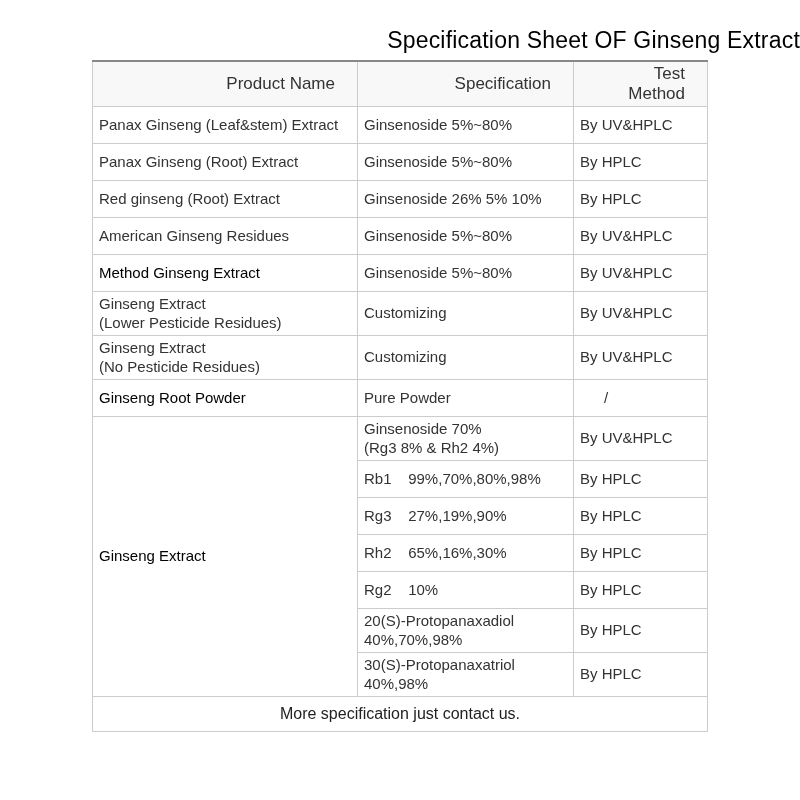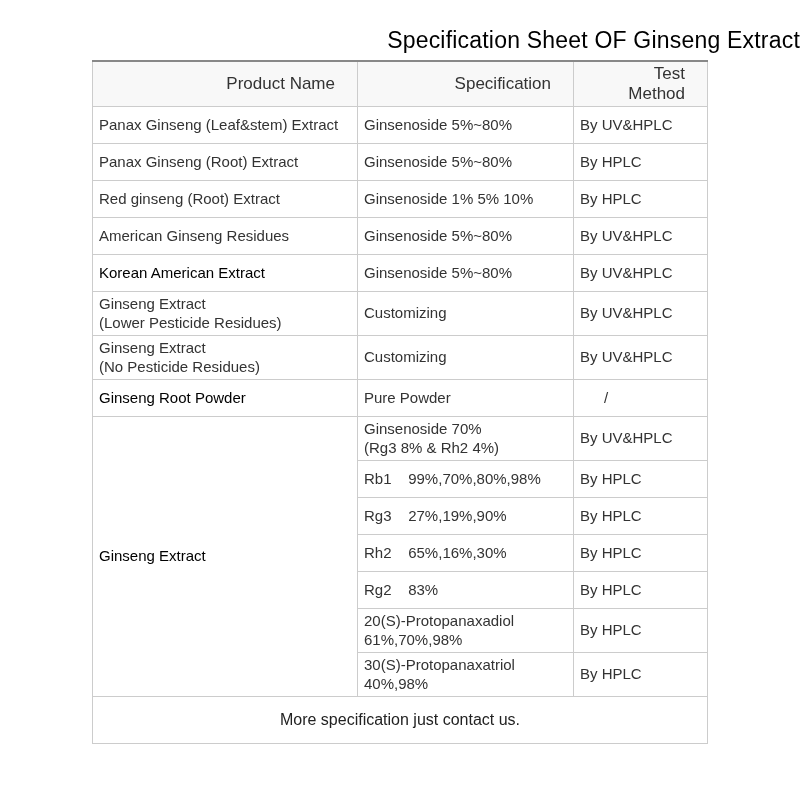--- a/index.html
+++ b/index.html
@@ -56,21 +56,21 @@
     line-height: 1.25;
     white-space: pre-wrap;
     box-sizing: border-box;
     overflow: hidden;
   }
   .spec-table tr.row-single { height: 37px; }
   .spec-table tr.row-double { height: 44px; }
   .spec-table td.black { color: #000000; }
   .spec-table td.slash-cell { padding-left: 30px; }
   .spec-table tr.footer-row td {
-    height: 47px;
+    height: 35px;
     text-align: center;
     font-size: 16px;
     color: #222222;
     white-space: normal;
   }
 </style>
 </head>
 <body>
 
 <div class="page">
@@ -96,30 +96,30 @@
         <td>Ginsenoside 5%~80%</td>
         <td>By UV&amp;HPLC</td>
       </tr>
       <tr class="row-single">
         <td>Panax Ginseng (Root) Extract</td>
         <td>Ginsenoside 5%~80%</td>
         <td>By HPLC</td>
       </tr>
       <tr class="row-single">
         <td>Red ginseng (Root) Extract</td>
-        <td>Ginsenoside 1% 5% 10%</td>
+        <td>Ginsenoside 26% 5% 10%</td>
         <td>By HPLC</td>
       </tr>
       <tr class="row-single">
         <td>American Ginseng Residues</td>
         <td>Ginsenoside 5%~80%</td>
         <td>By UV&amp;HPLC</td>
       </tr>
       <tr class="row-single">
-        <td class="black">Korean American Extract</td>
+        <td class="black">Method Ginseng Extract</td>
         <td>Ginsenoside 5%~80%</td>
         <td>By UV&amp;HPLC</td>
       </tr>
       <tr class="row-double">
         <td>Ginseng Extract
 (Lower Pesticide Residues)</td>
         <td>Customizing</td>
         <td>By UV&amp;HPLC</td>
       </tr>
       <tr class="row-double">
@@ -146,26 +146,26 @@
       </tr>
       <tr class="row-single">
         <td>Rg3    27%,19%,90%</td>
         <td>By HPLC</td>
       </tr>
       <tr class="row-single">
         <td>Rh2    65%,16%,30%</td>
         <td>By HPLC</td>
       </tr>
       <tr class="row-single">
-        <td>Rg2    83%</td>
+        <td>Rg2    10%</td>
         <td>By HPLC</td>
       </tr>
       <tr class="row-double">
         <td>20(S)-Protopanaxadiol
-61%,70%,98%</td>
+40%,70%,98%</td>
         <td>By HPLC</td>
       </tr>
       <tr class="row-double">
         <td>30(S)-Protopanaxatriol
 40%,98%</td>
         <td>By HPLC</td>
       </tr>
 
       <tr class="footer-row">
         <td colspan="3">More specification just contact us.</td>

